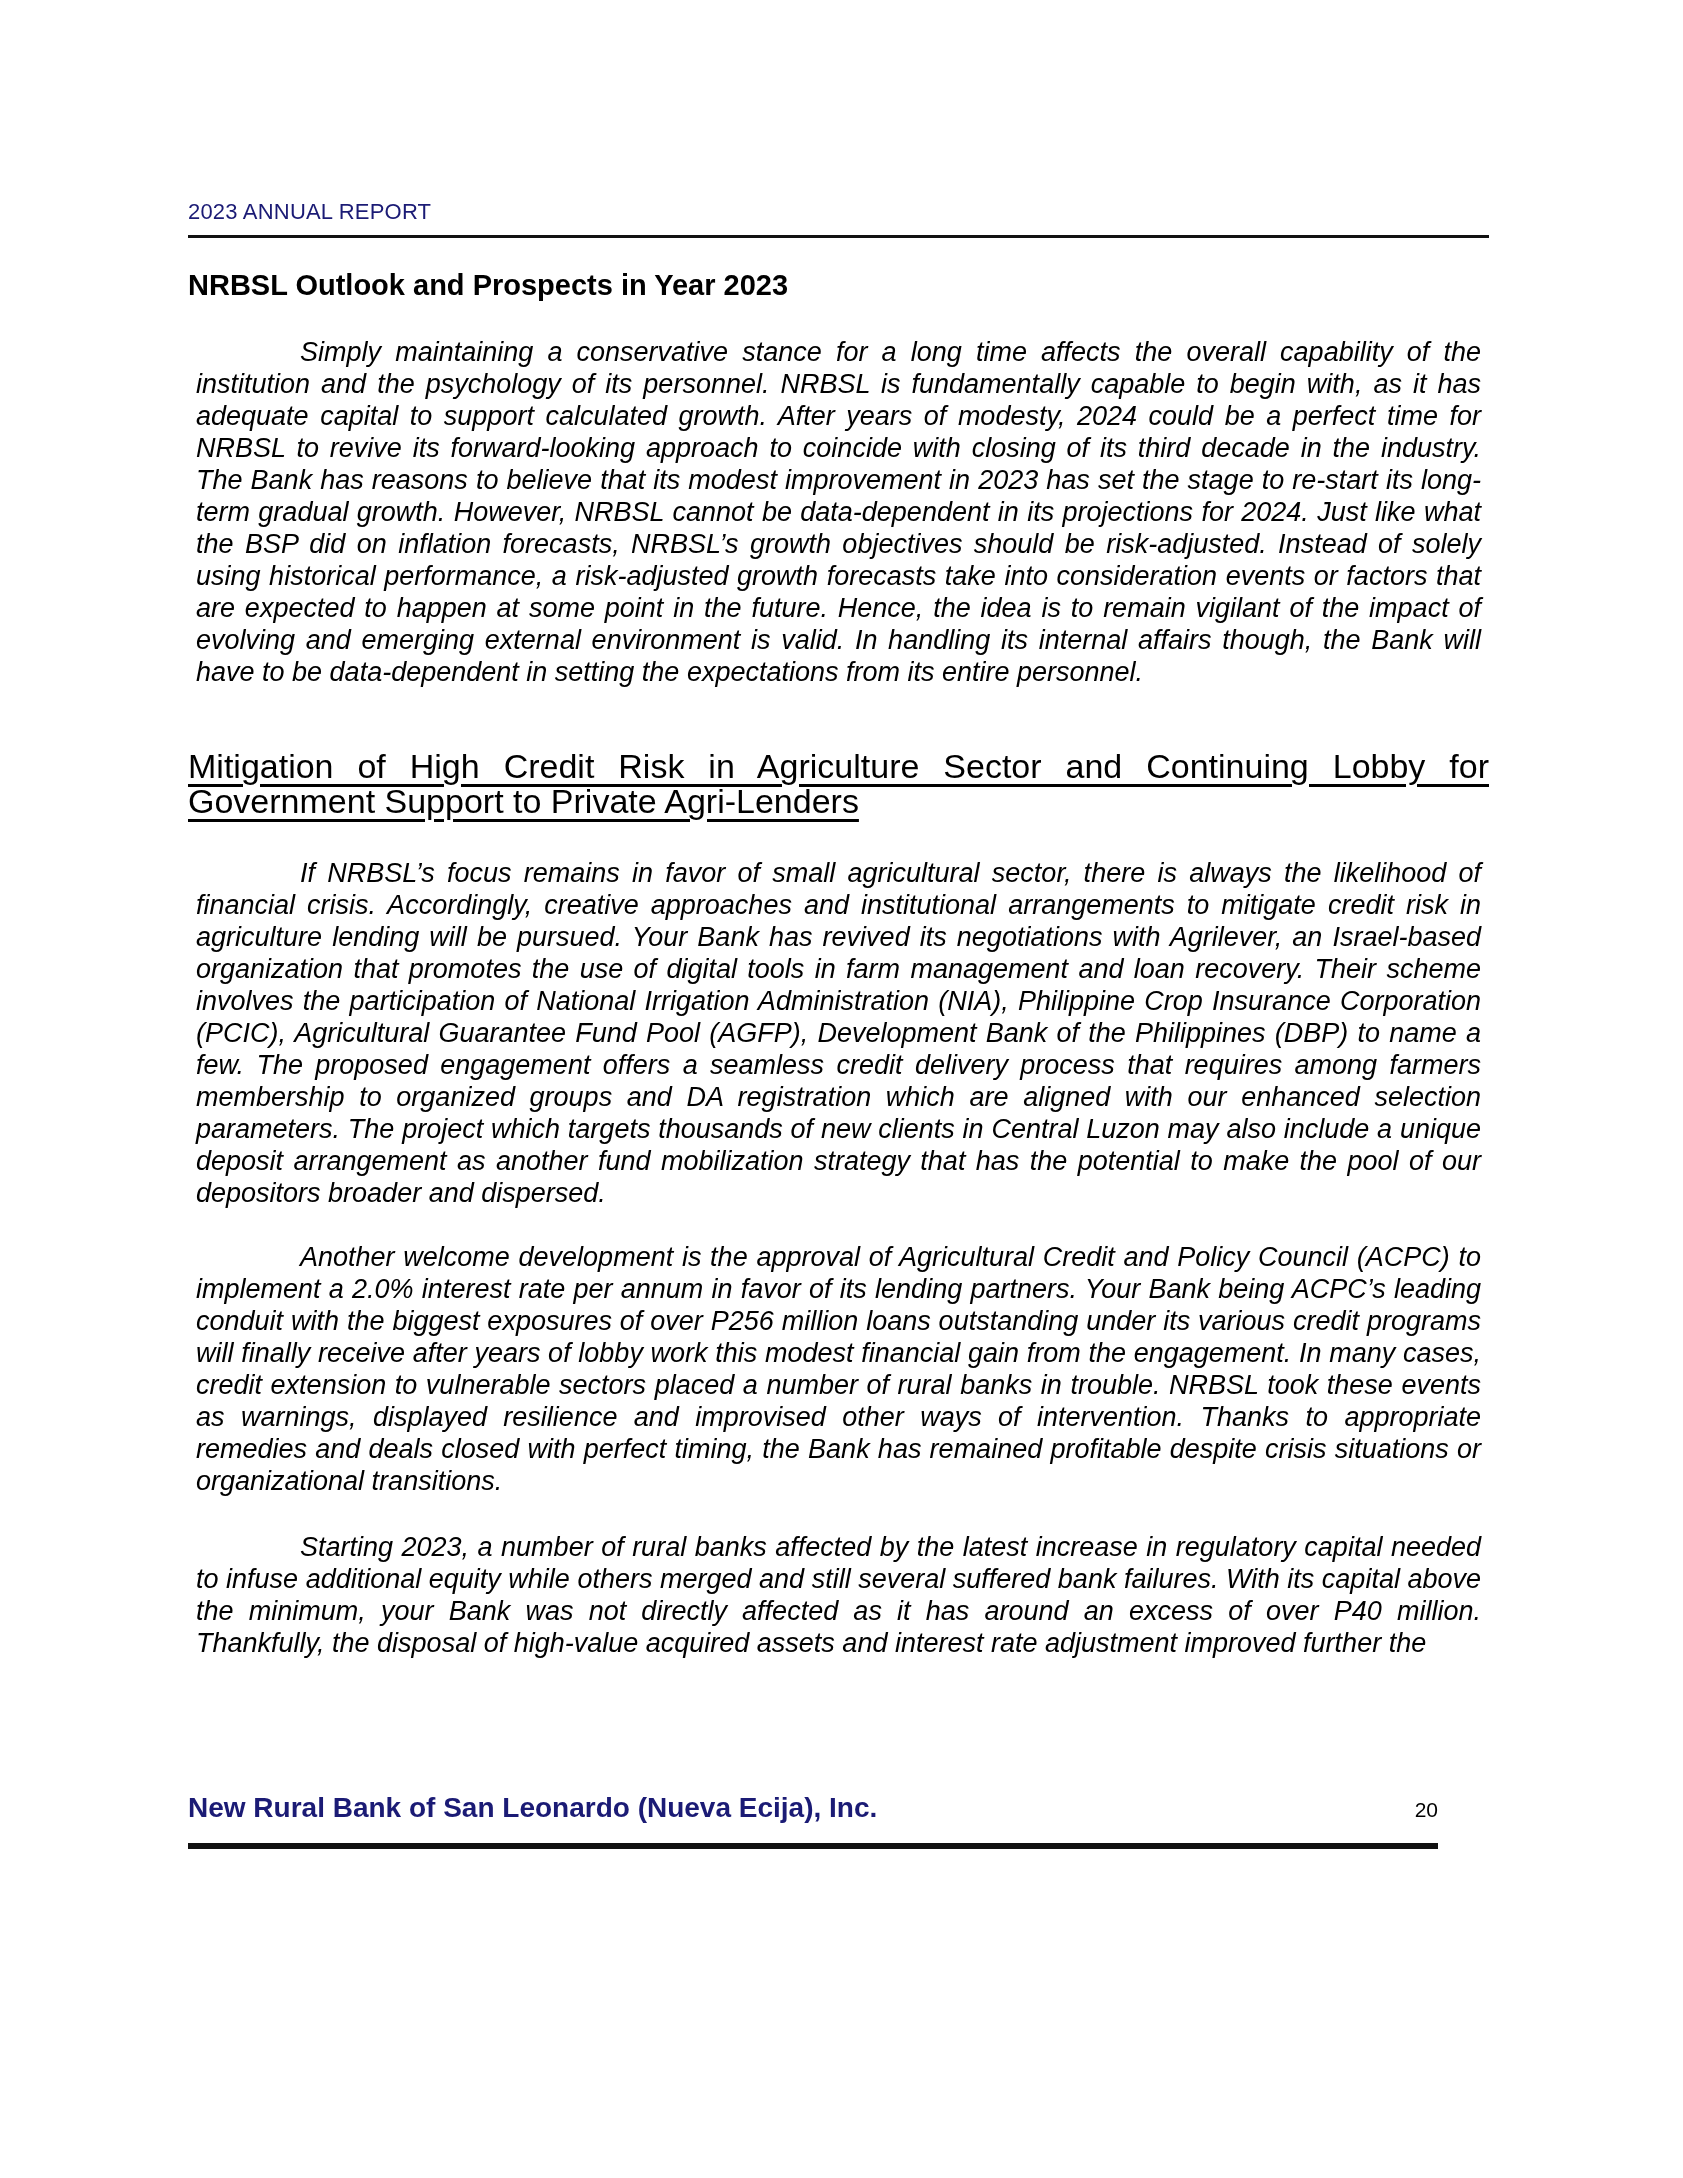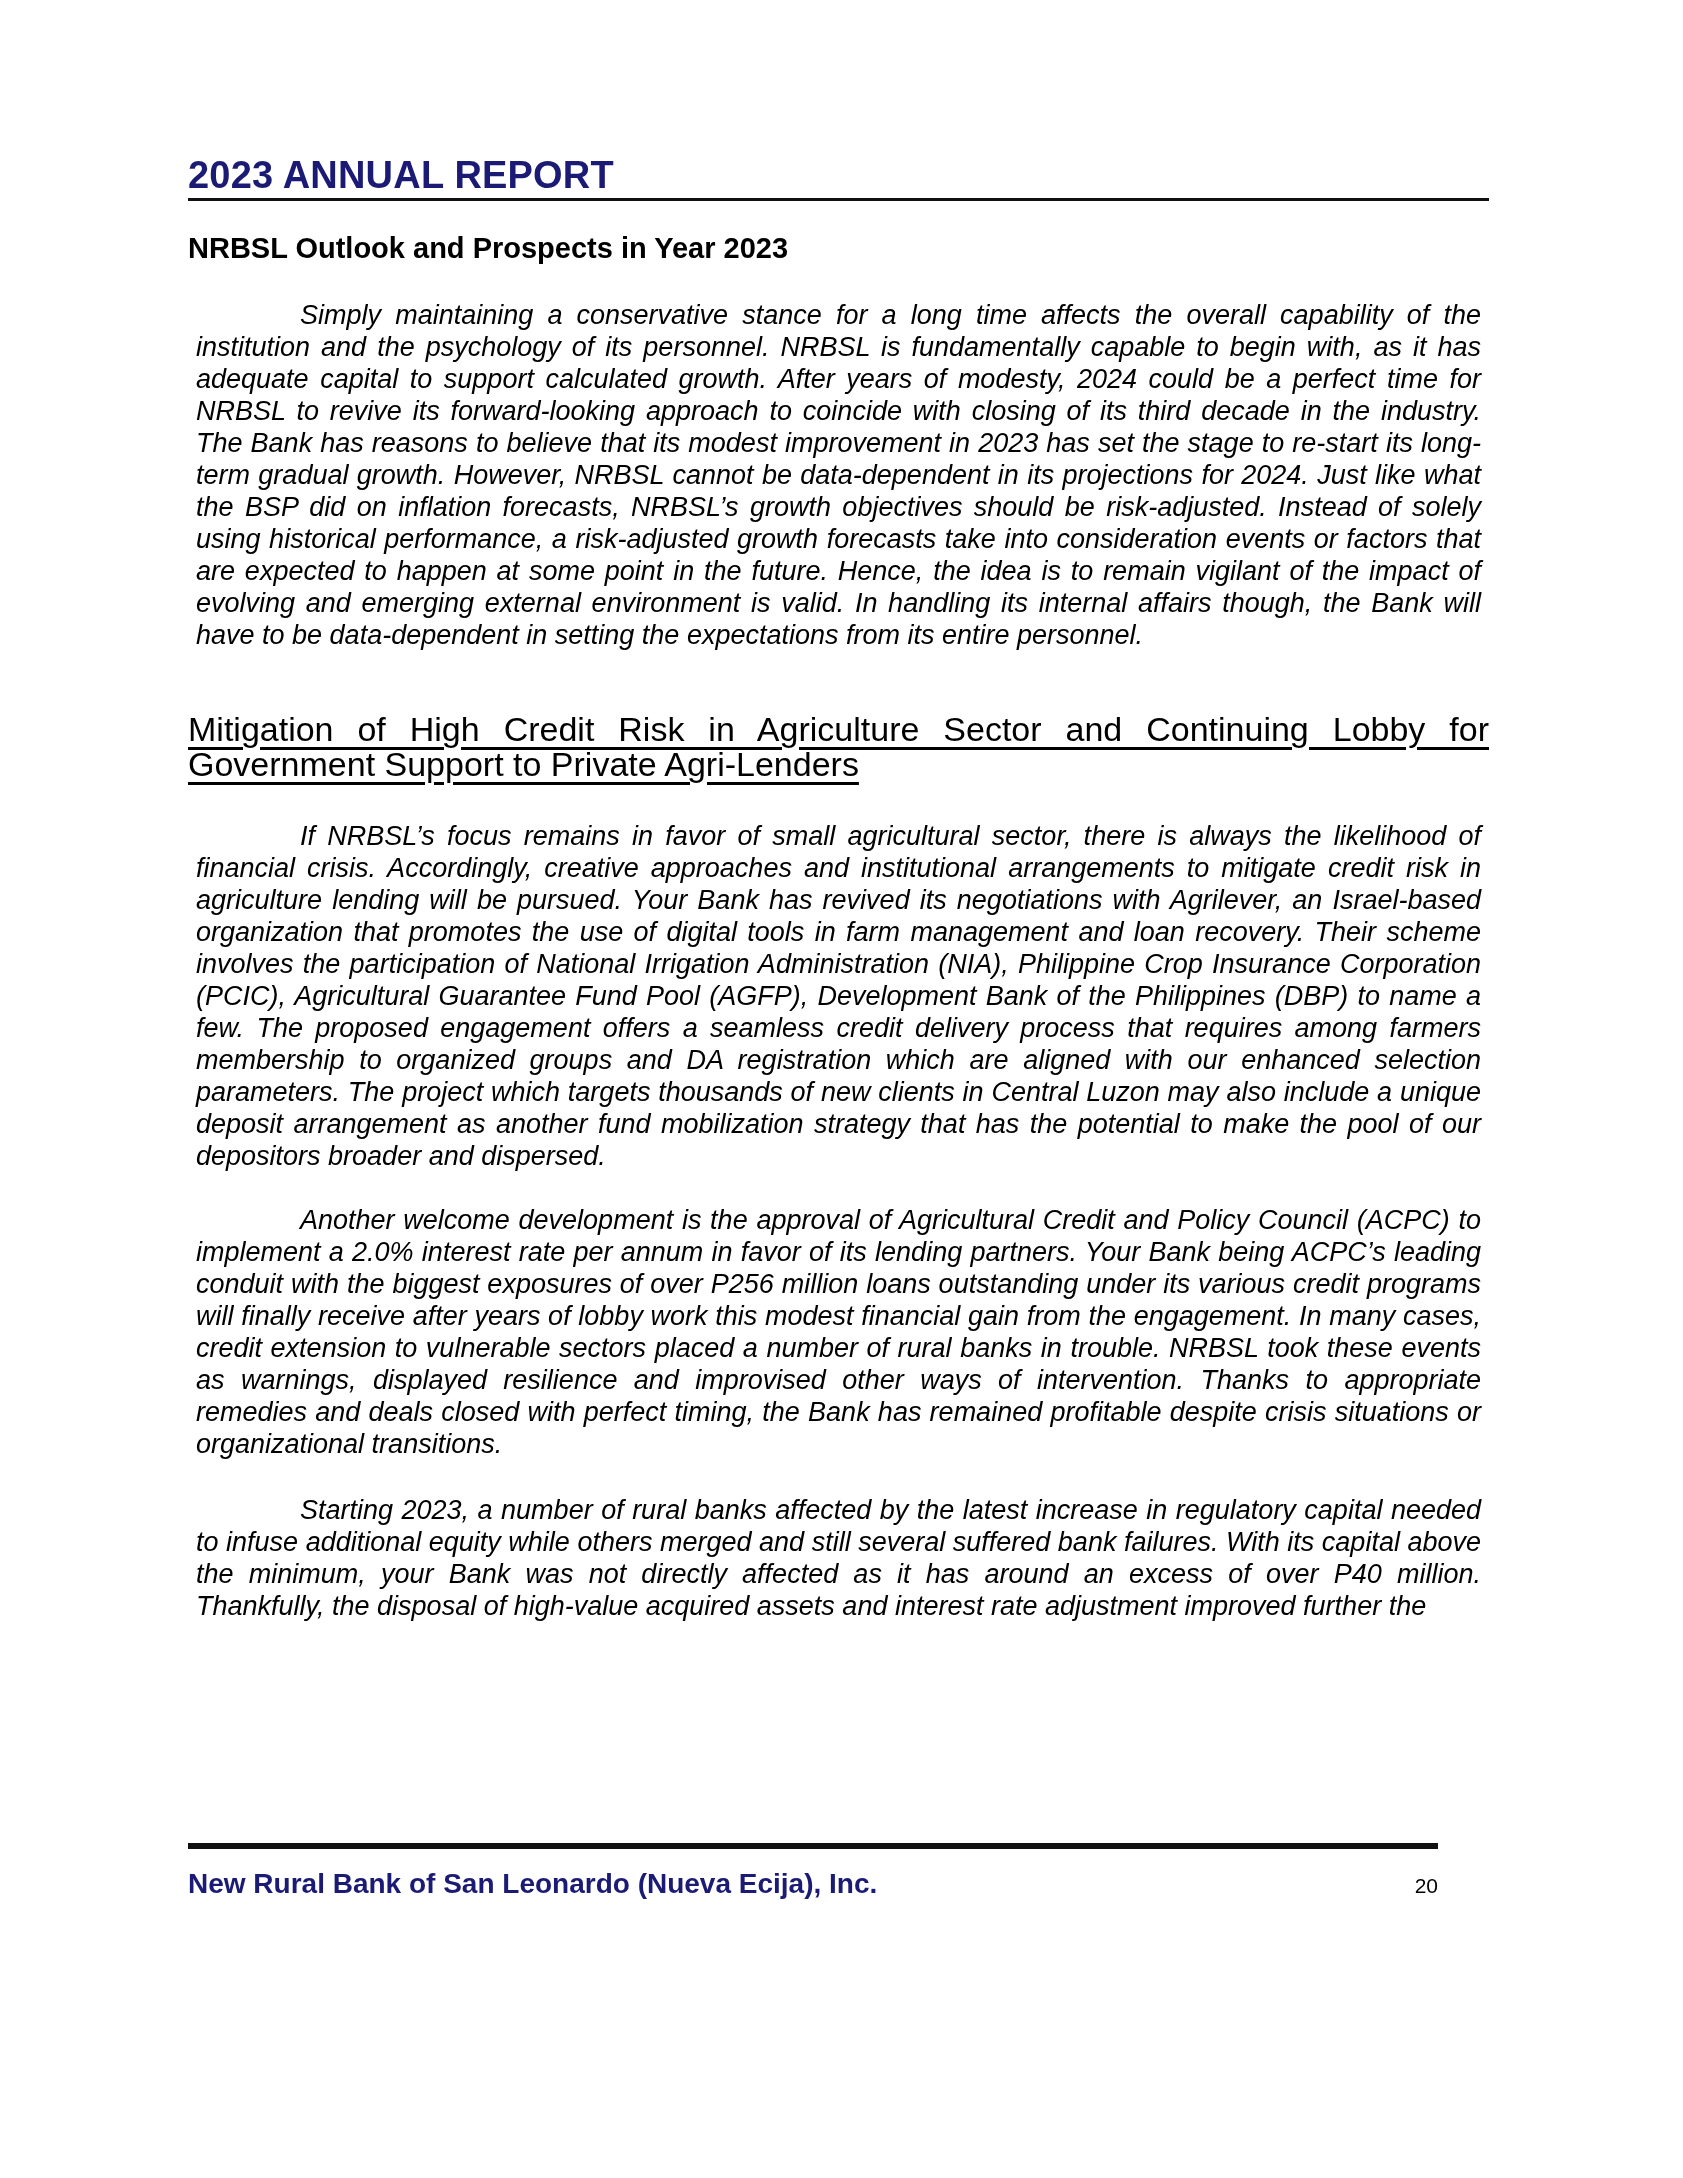--- a/index.html
+++ b/index.html
@@ -13,25 +13,26 @@
     height: 2178px;
     margin: 0 auto;
     background: #ffffff;
     box-sizing: border-box;
     padding: 158px 194px 0 188px;
     font-family: "Liberation Sans", "DejaVu Sans", sans-serif;
     color: #000000;
     overflow: hidden;
   }
   .report-header-title {
-    font-size: 38px;
-    font-weight: bold;
+    font-size: 22px;
+    font-weight: normal;
     color: #1b1b75;
     line-height: 34px;
     letter-spacing: 0.2px;
+    margin-top: 37px;
   }
   .header-rule {
     margin-top: 6px;
     height: 3px;
     background: #111111;
     width: 100%;
   }
   .page-title {
     margin: 30px 0 0 0;
     font-size: 29px;
@@ -68,21 +69,21 @@
     position: absolute;
     left: 188px;
     top: 1843px;
     width: 1250px;
     height: 6px;
     background: #111111;
   }
   .footer-row {
     position: absolute;
     left: 188px;
-    top: 1867px;
+    top: 1791px;
     width: 1250px;
     display: flex;
     justify-content: space-between;
     align-items: baseline;
     text-align: right;
   }
   .footer-bank-name {
     font-size: 28px;
     font-weight: bold;
     color: #1b1b75;

